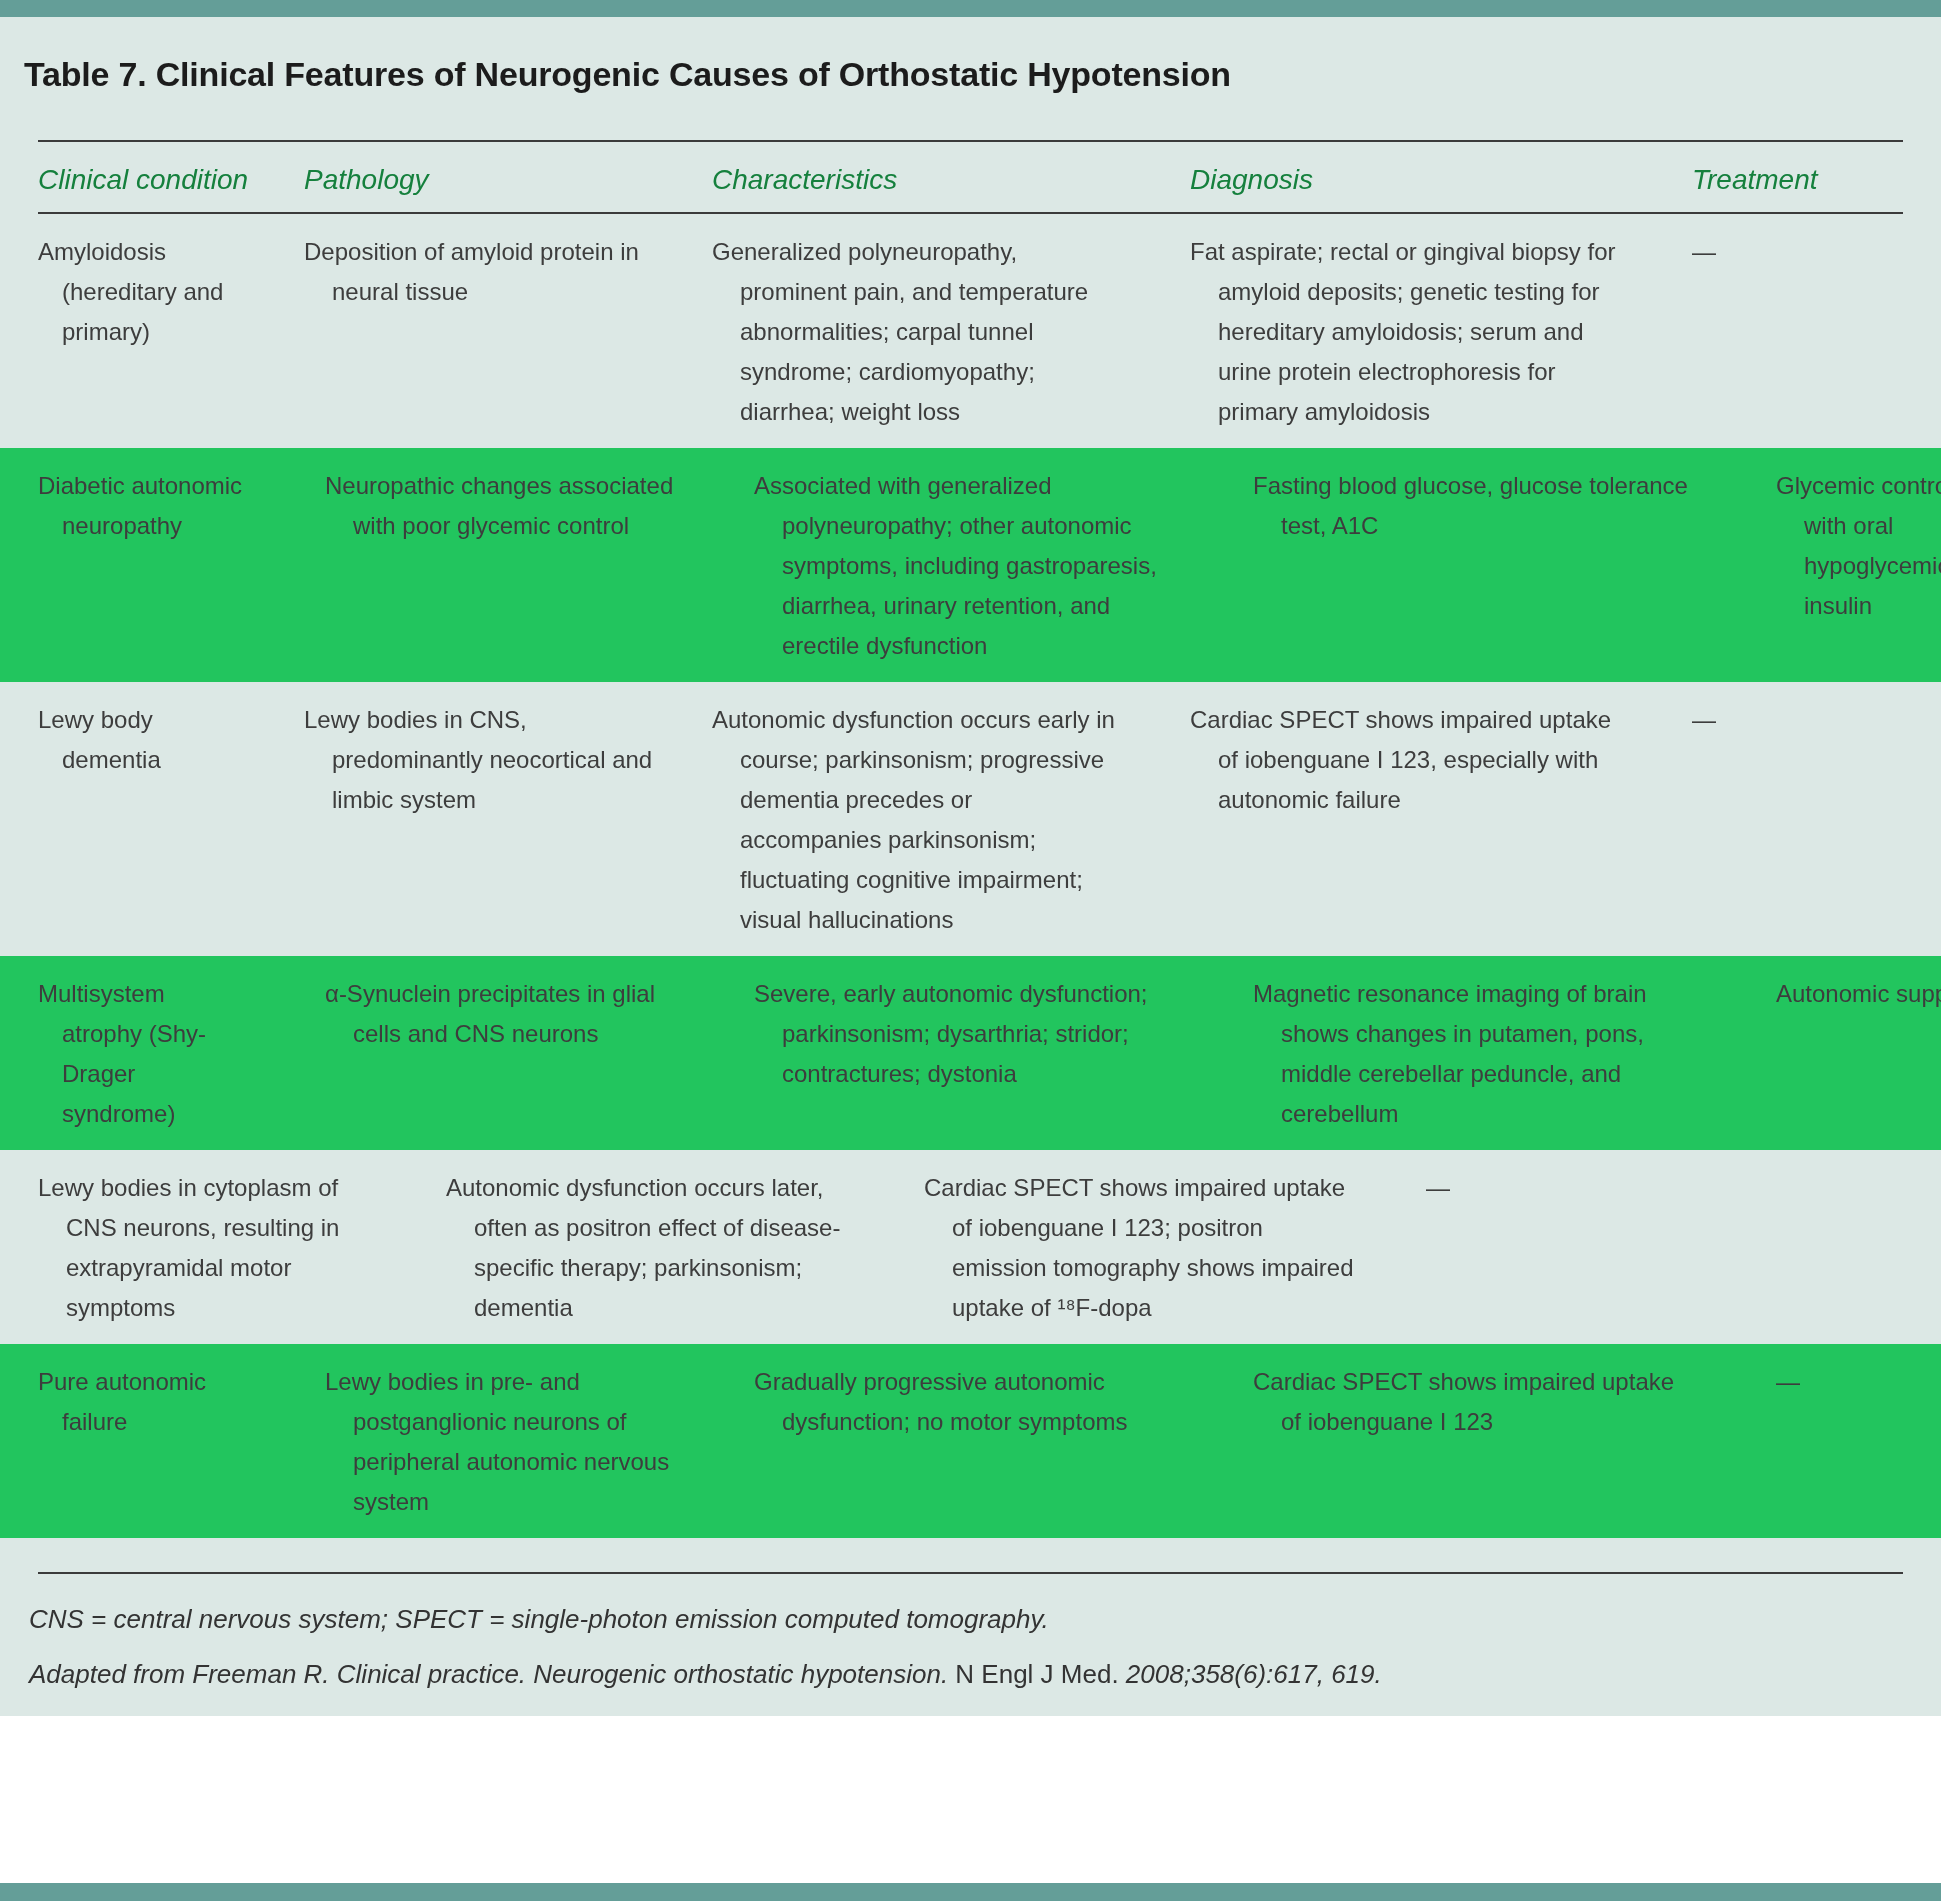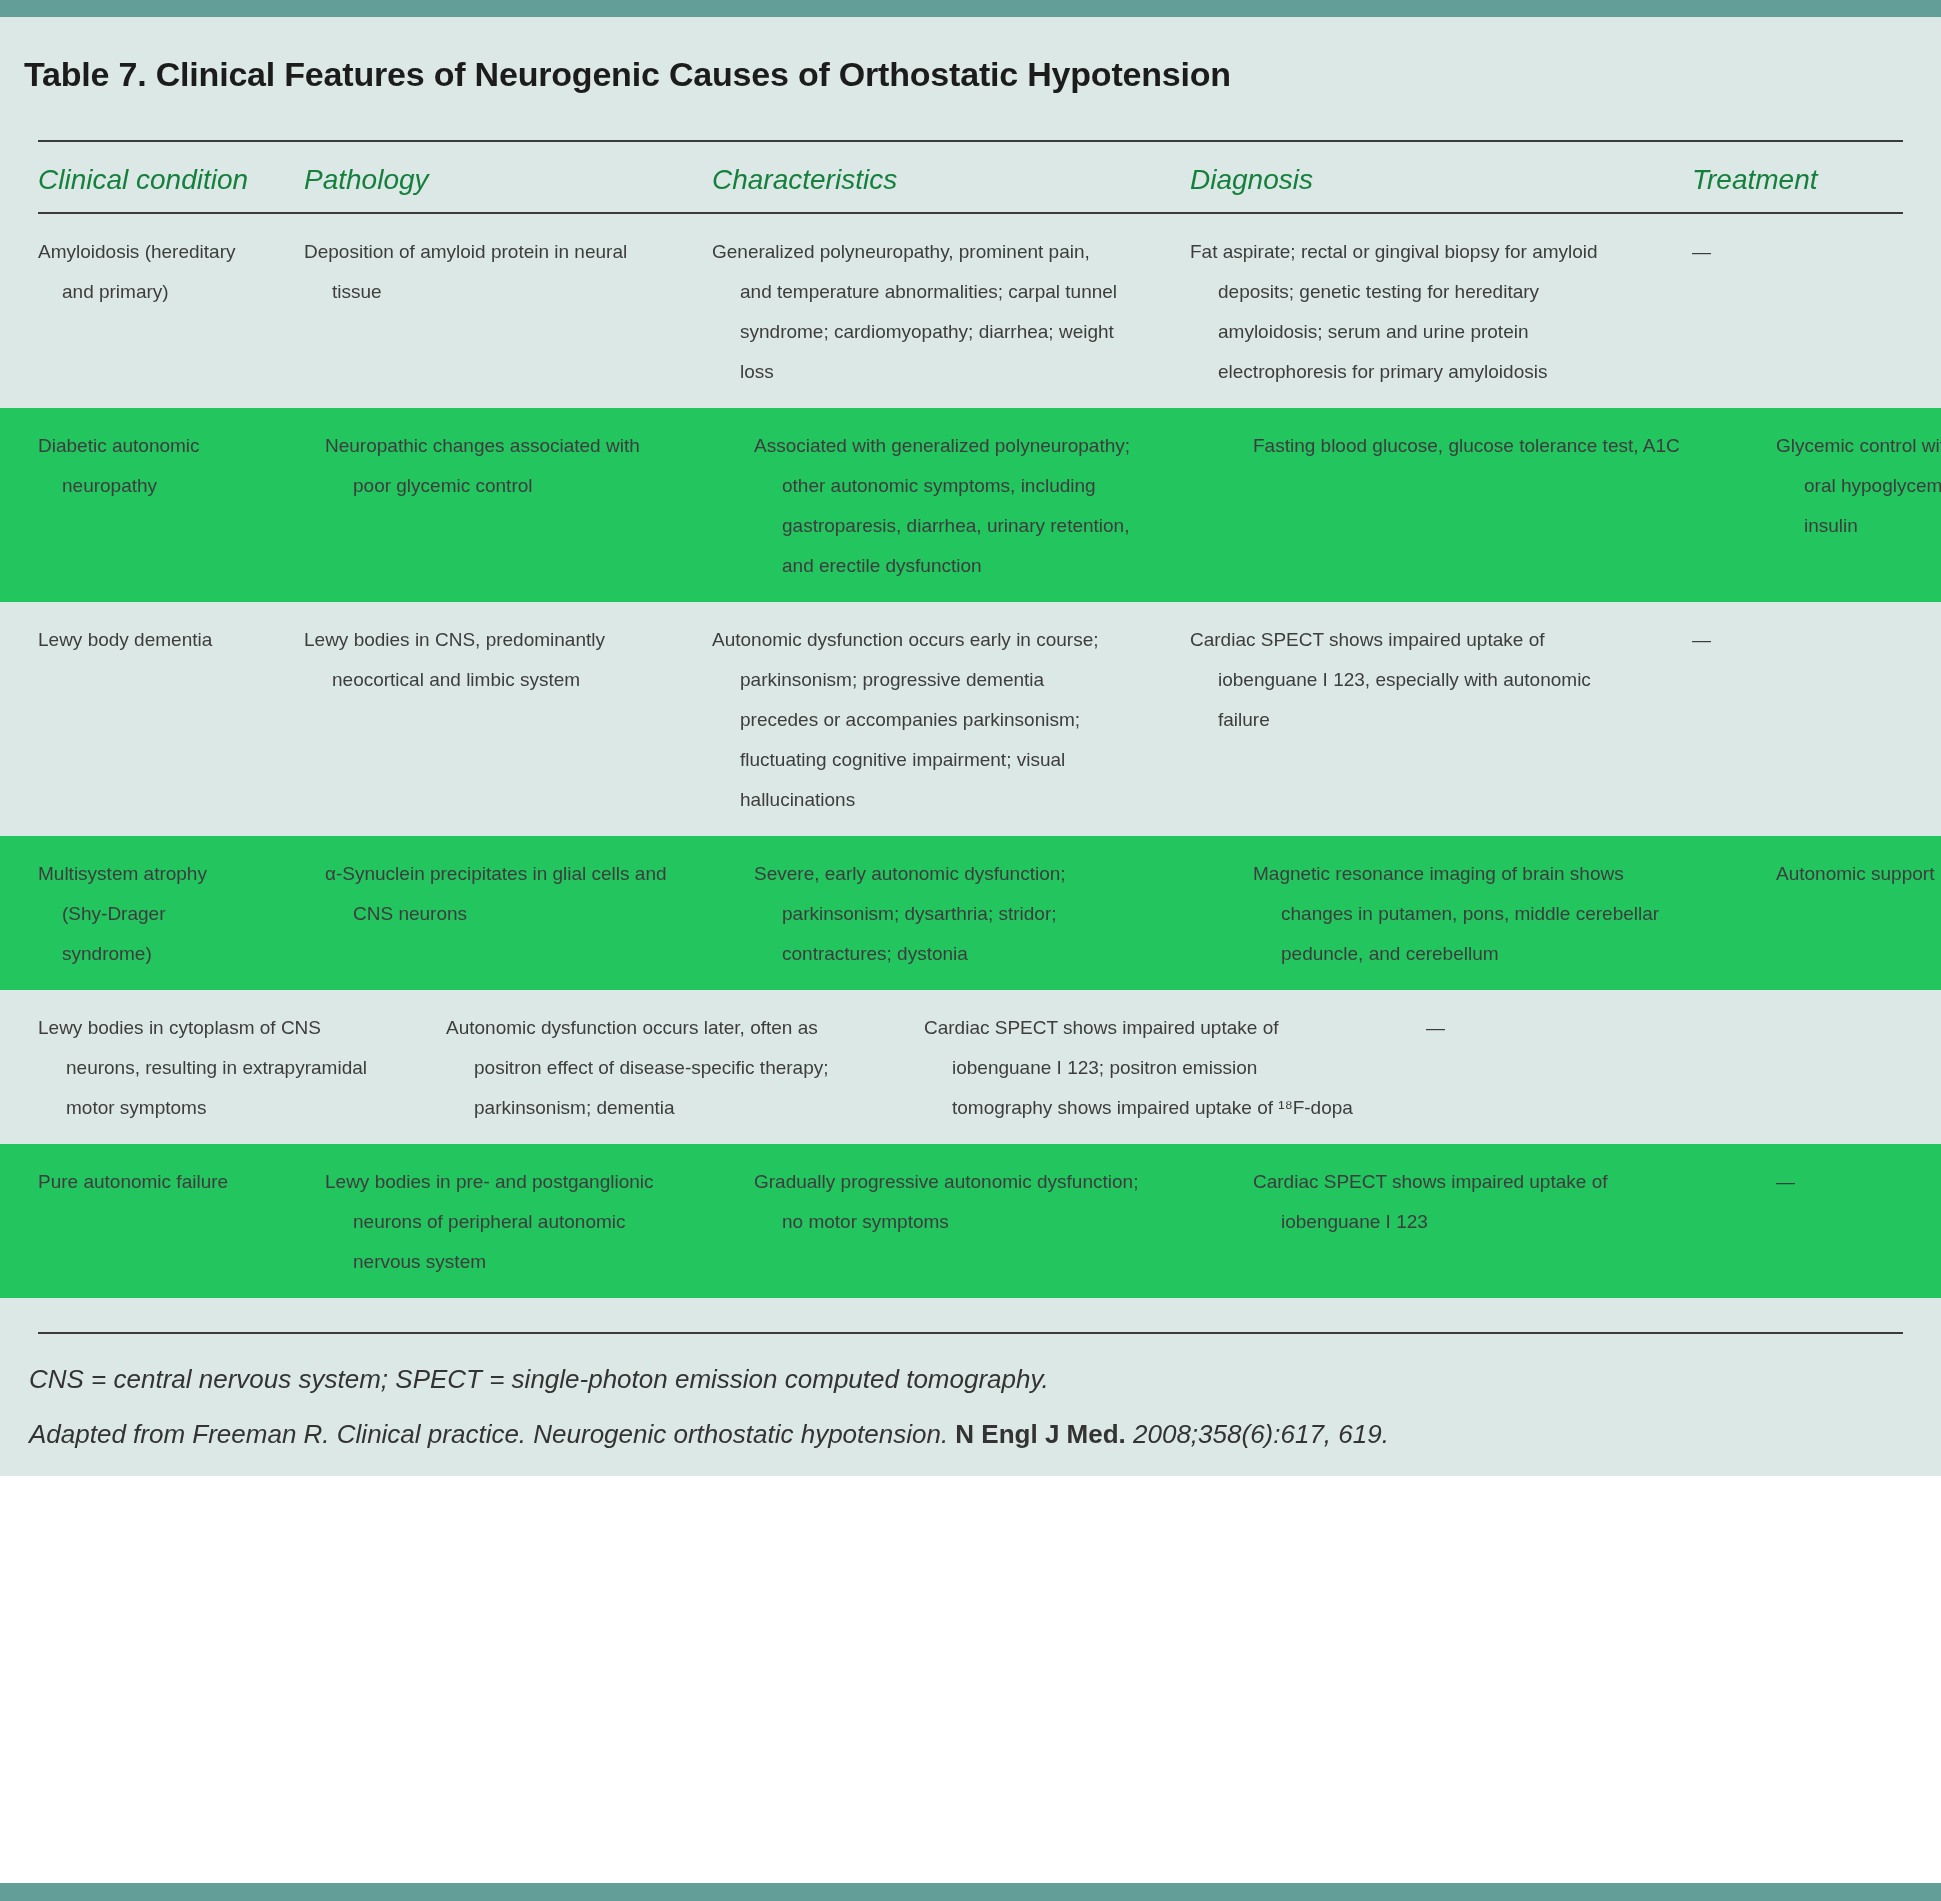--- a/index.html
+++ b/index.html
@@ -32,21 +32,21 @@
     display: flex;
     padding: 22px 38px 16px 38px;
     font-style: italic;
     font-size: 28px;
     color: #15803d;
   }
 
   .t-row {
     display: flex;
     padding: 18px 38px 16px 38px;
-    font-size: 19px;
+    font-size: 24px;
     line-height: 40px;
   }
   .t-row.stripe-teal { background: #dce8e5; }
   .t-row.stripe-white { background: #22c55e; gap: 21px; }
 
   .cell { flex: none; }
   .cell.body-cell {
     padding-left: 28px;
     text-indent: -28px;
   }
@@ -60,21 +60,21 @@
   .footer-band { background: #dce8e5; padding-bottom: 26px; }
   .footer-band .rule { margin-top: 34px; }
   .footnote {
     font-style: italic;
     font-size: 26px;
     color: #333333;
     padding: 0 29px;
   }
   .footnote.first { margin-top: 30px; }
   .footnote.second { margin-top: 24px; }
-  .footnote .upright { font-style: normal; font-weight: bold; }
+  .footnote .upright { font-style: normal; }
 </style>
 </head>
 <body>
 
 <div class="page">
   <div class="accent-bar top"></div>
 
   <div class="content">
     <div class="title">Table 7. Clinical Features of Neurogenic Causes of Orthostatic Hypotension</div>
     <div class="rule top-rule"></div>

